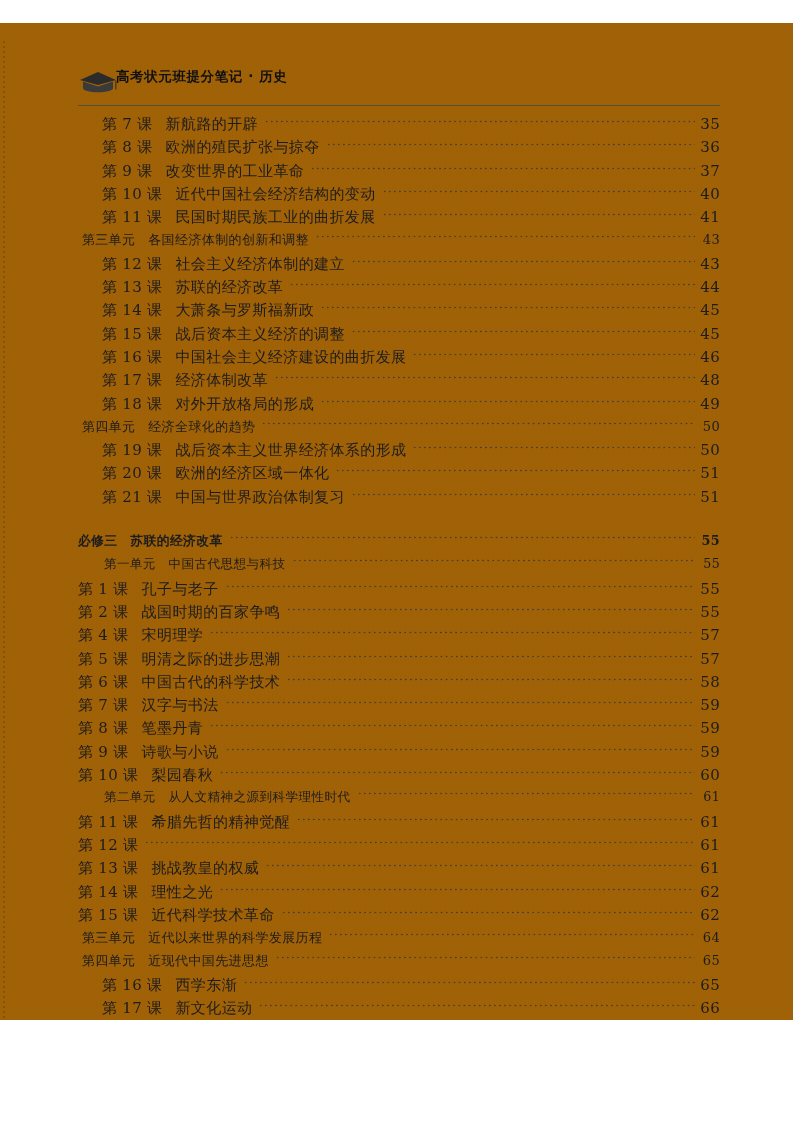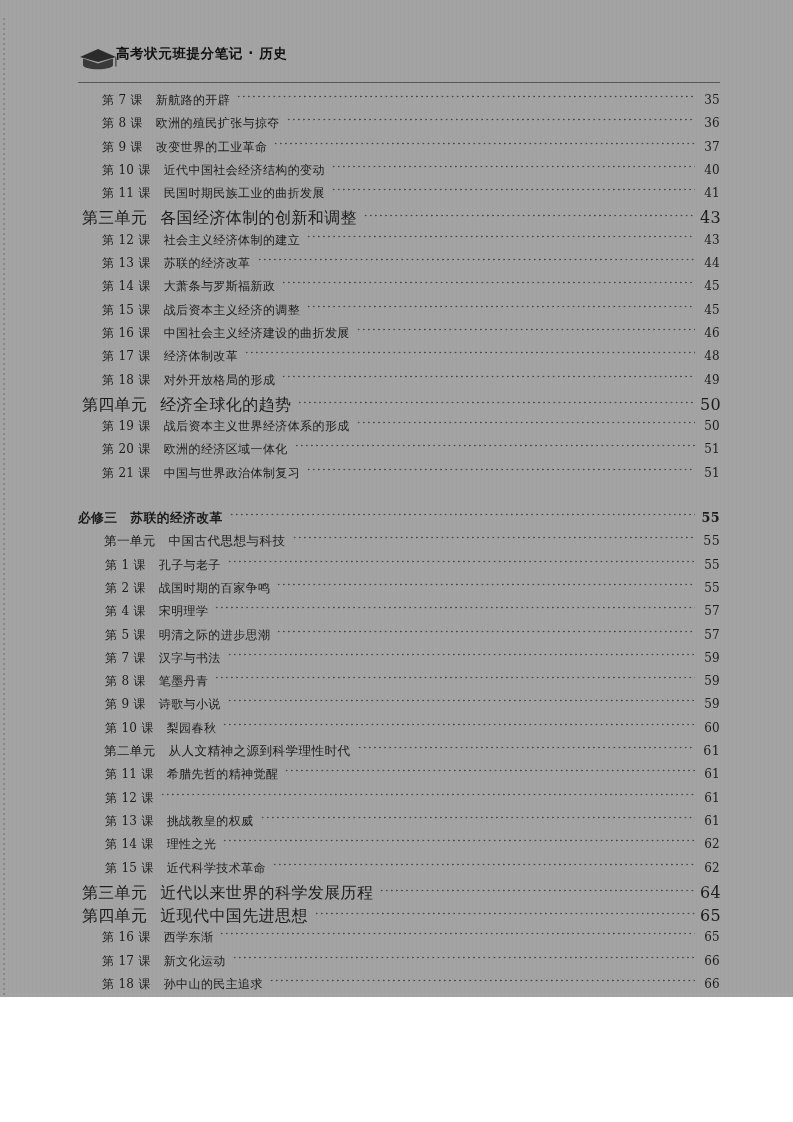--- a/index.html
+++ b/index.html
@@ -4,24 +4,25 @@
 <style>
   html, body {
     margin: 0;
     padding: 0;
     background: #ffffff;
   }
   .page {
     position: relative;
     width: 793px;
     height: 997px;
-    background: #a3a3a3;
+    background: #a16207;
     overflow: hidden;
     font-family: "DejaVu Serif", "Liberation Serif", serif;
     color: #1a1a1a;
+    margin-top: 23px;
   }
   
   .scan-stripes {
     position: absolute;
     inset: 0;
     background-image: repeating-linear-gradient(
       to right,
       rgba(0,0,0,0.010) 0px,
       rgba(0,0,0,0.010) 1px,
       rgba(0,0,0,0.0) 1px,
@@ -99,33 +100,33 @@
     left: 0;
     top: 92px;
     width: 793px;
   }
   .toc-row {
     display: flex;
     align-items: baseline;
     height: 23.3px;
     padding-right: 73px;
     white-space: nowrap;
-    font-size: 12px;
+    font-size: 15px;
     color: #1c1c1c;
   }
   .toc-row.gap-before {
     margin-top: 22px;
     justify-content: flex-end;
   }
 
   .lvl-book   { padding-left: 78px; font-weight: bold; font-size: 12.8px; }
-  .lvl-unit   { padding-left: 82px; font-size: 16px; }
+  .lvl-unit   { padding-left: 82px; font-size: 13px; }
   .lvl-unit-b { padding-left: 104px; font-size: 12.6px; }
   .lvl-lesson { padding-left: 102px; }
-  .lvl-lesson-b { padding-left: 105px; }
+  .lvl-lesson-b { padding-left: 78px; }
 
   .entry-num {
     flex: 0 0 auto;
     letter-spacing: 0.3px;
   }
   .entry-title {
     flex: 0 0 auto;
     margin-left: 13px;
     letter-spacing: 0.4px;
   }
@@ -313,20 +314,26 @@
         <span class="leader"></span>
         <span class="entry-page">57</span>
       </div>
       <div class="toc-row lvl-lesson-b">
         <span class="entry-num">第 5 课</span>
         <span class="entry-title">明清之际的进步思潮</span>
         <span class="leader"></span>
         <span class="entry-page">57</span>
       </div>
       <div class="toc-row lvl-lesson-b">
+        <span class="entry-num">第 6 课</span>
+        <span class="entry-title">中国古代的科学技术</span>
+        <span class="leader"></span>
+        <span class="entry-page">58</span>
+      </div>
+      <div class="toc-row lvl-lesson-b">
         <span class="entry-num">第 7 课</span>
         <span class="entry-title">汉字与书法</span>
         <span class="leader"></span>
         <span class="entry-page">59</span>
       </div>
       <div class="toc-row lvl-lesson-b">
         <span class="entry-num">第 8 课</span>
         <span class="entry-title">笔墨丹青</span>
         <span class="leader"></span>
         <span class="entry-page">59</span>

